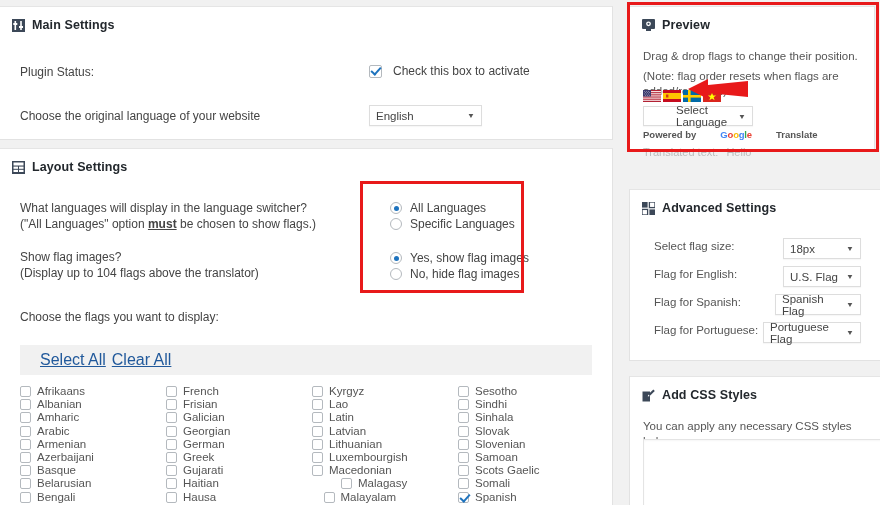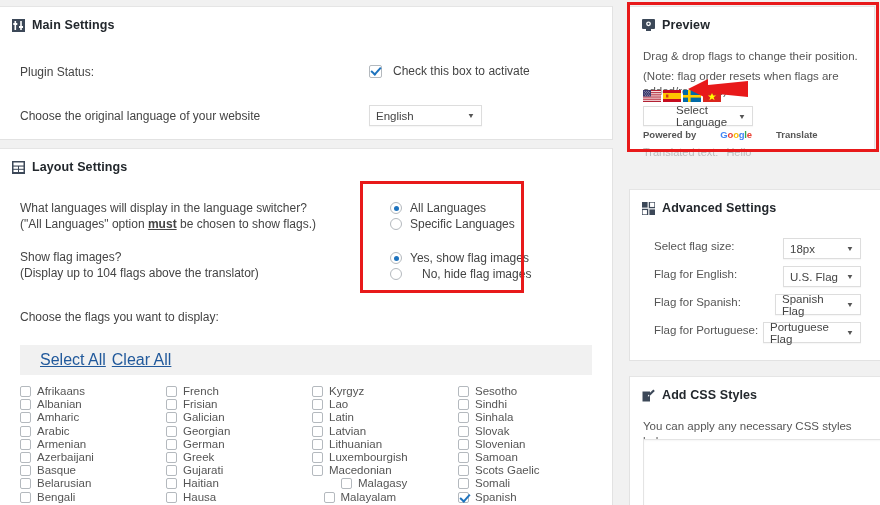--- a/index.html
+++ b/index.html
@@ -248,21 +248,21 @@
     <div class="row" style="left:20px; top:100px; flex-direction:column; align-items:flex-start;">
       <span class="lbl">Show flag images?</span>
       <span class="lbl">(Display up to 104 flags above the translator)</span>
     </div>
 
     <div style="position:absolute; left:390px; top:101px;">
       <div class="row" style="position:relative; align-items:center; gap:8px; height:16px;">
         <span class="rb checked"></span>
         <span class="lbl">Yes, show flag images</span>
       </div>
-      <div class="row" style="position:relative; align-items:center; gap:20px; height:16px;">
+      <div class="row" style="position:relative; align-items:center; gap:8px; height:16px;">
         <span class="rb"></span>
         <span class="lbl">No, hide flag images</span>
       </div>
     </div>
 
     <div class="row" style="left:20px; top:160px;">
       <span class="lbl">Choose the flags you want to display:</span>
     </div>
 
     <div class="selectall-bar" style="left:20px; top:196px; width:572px; height:30px;">

